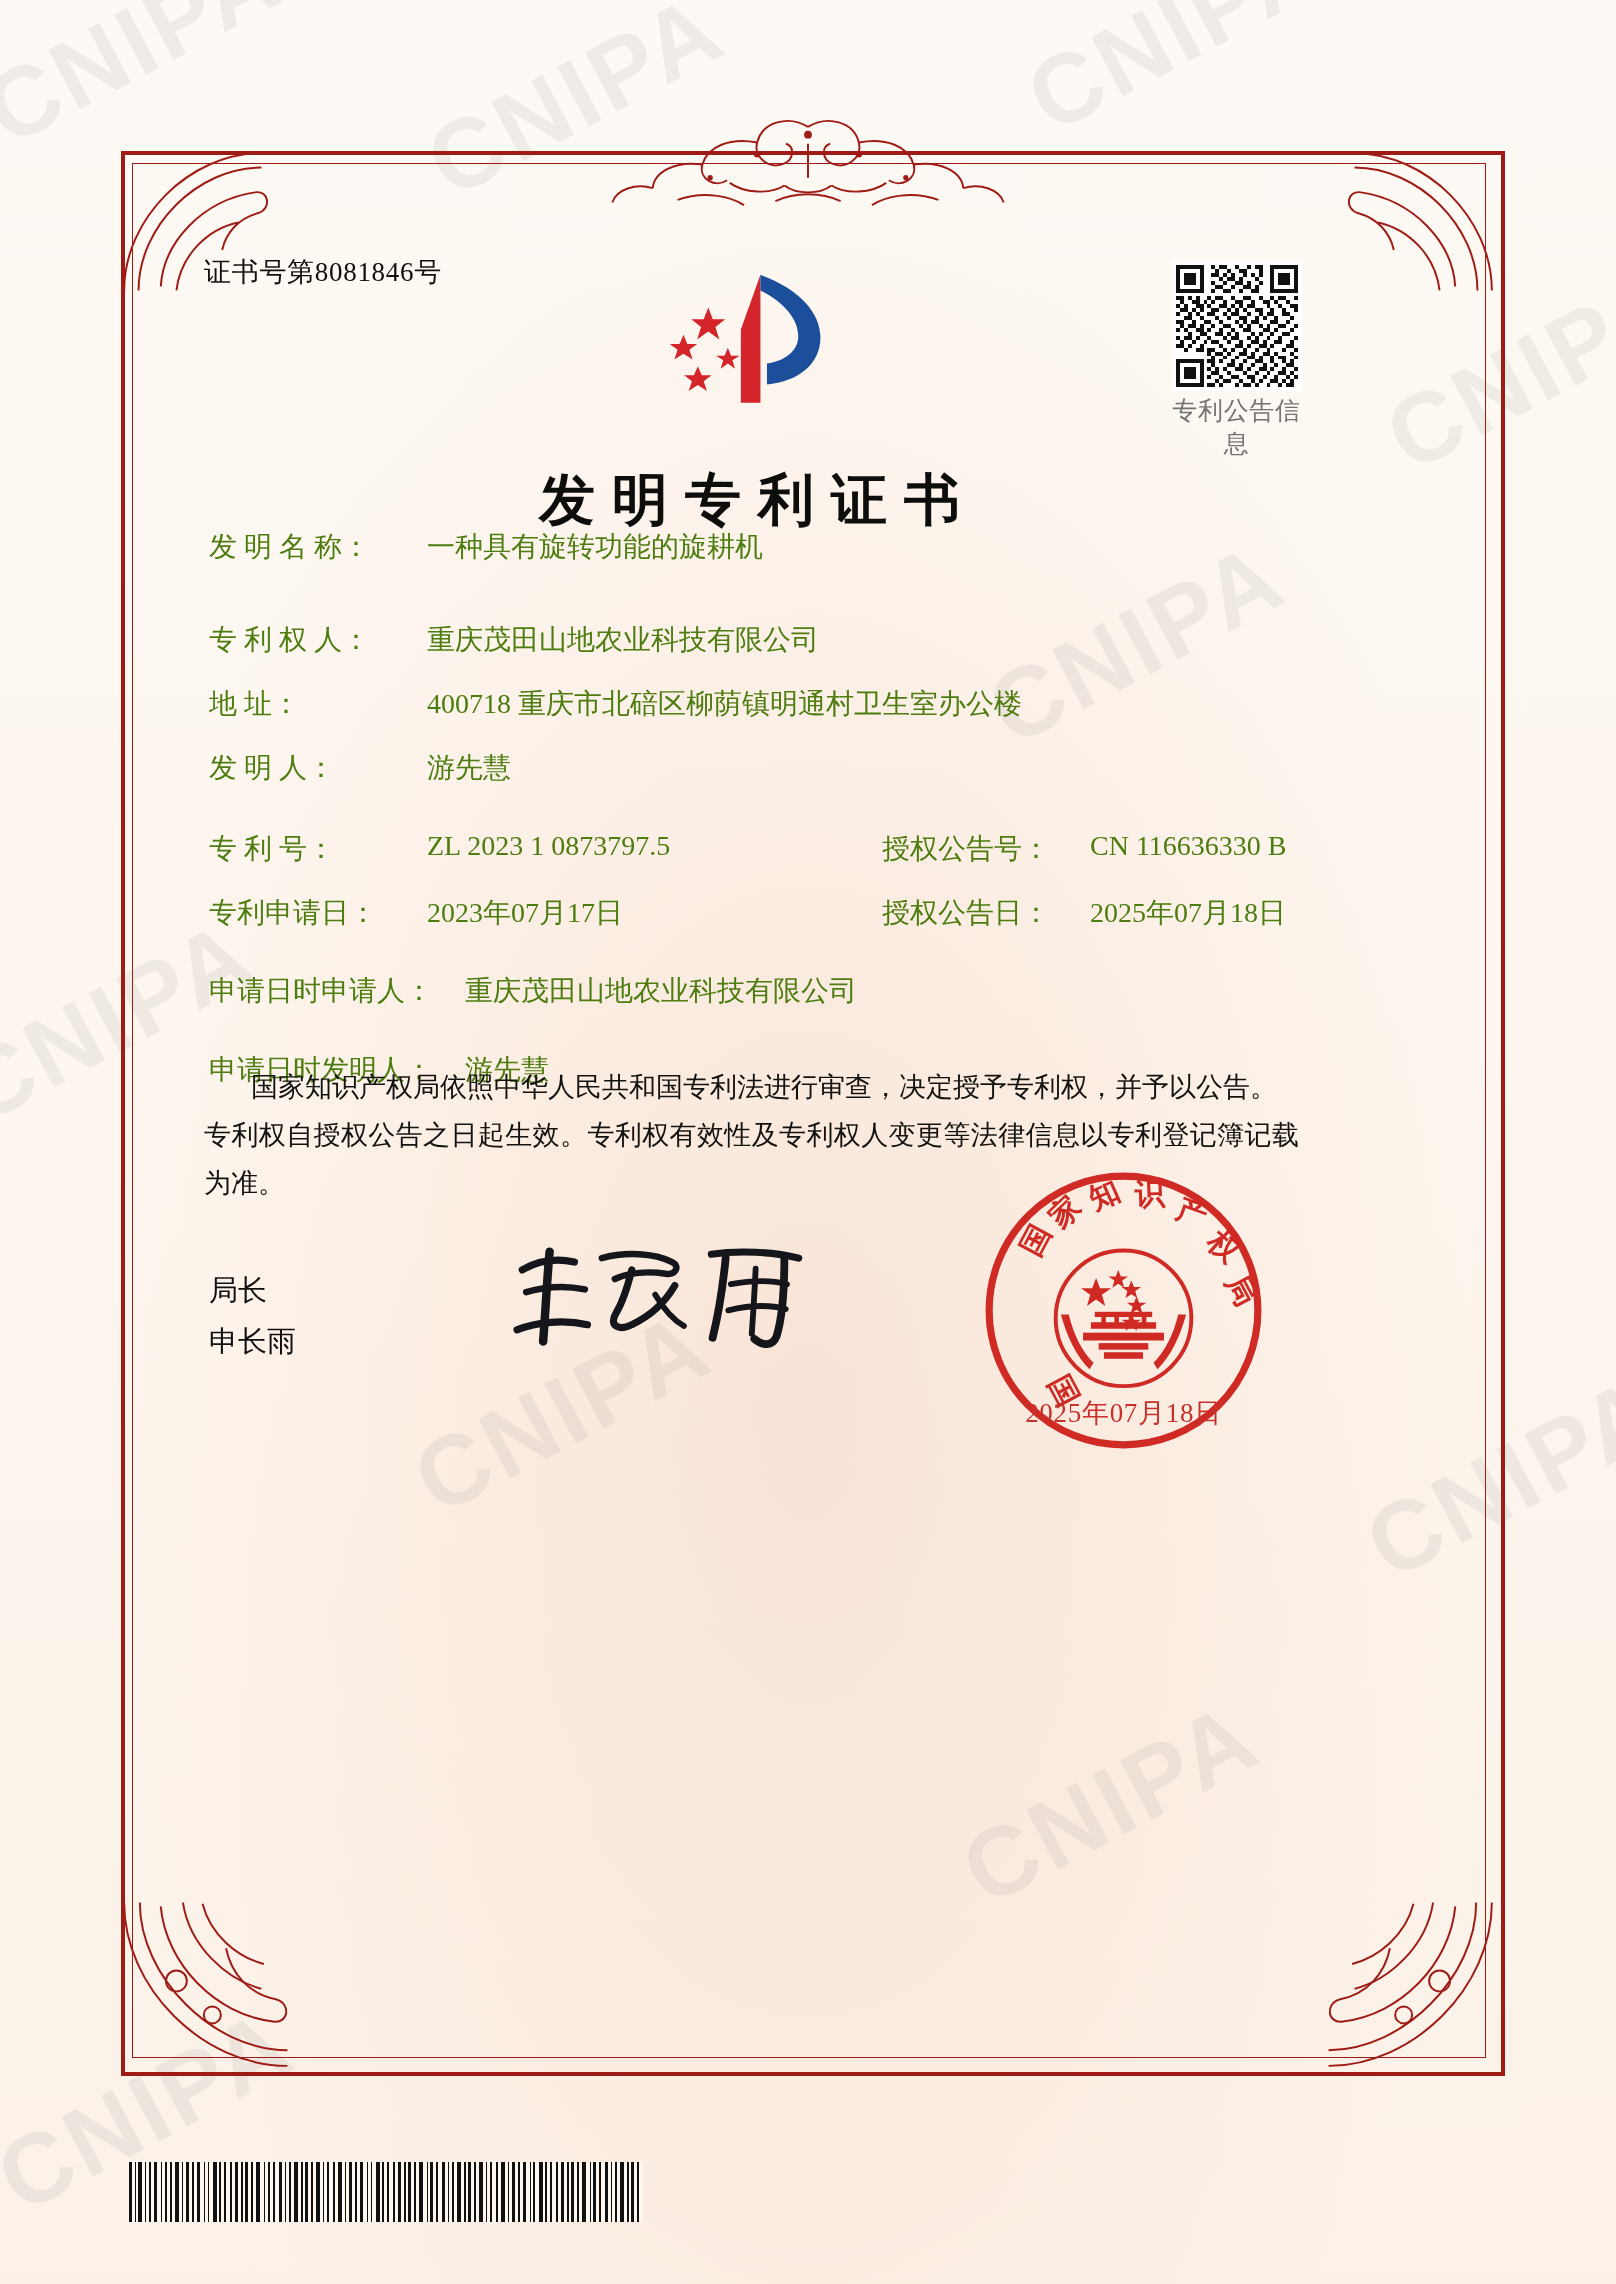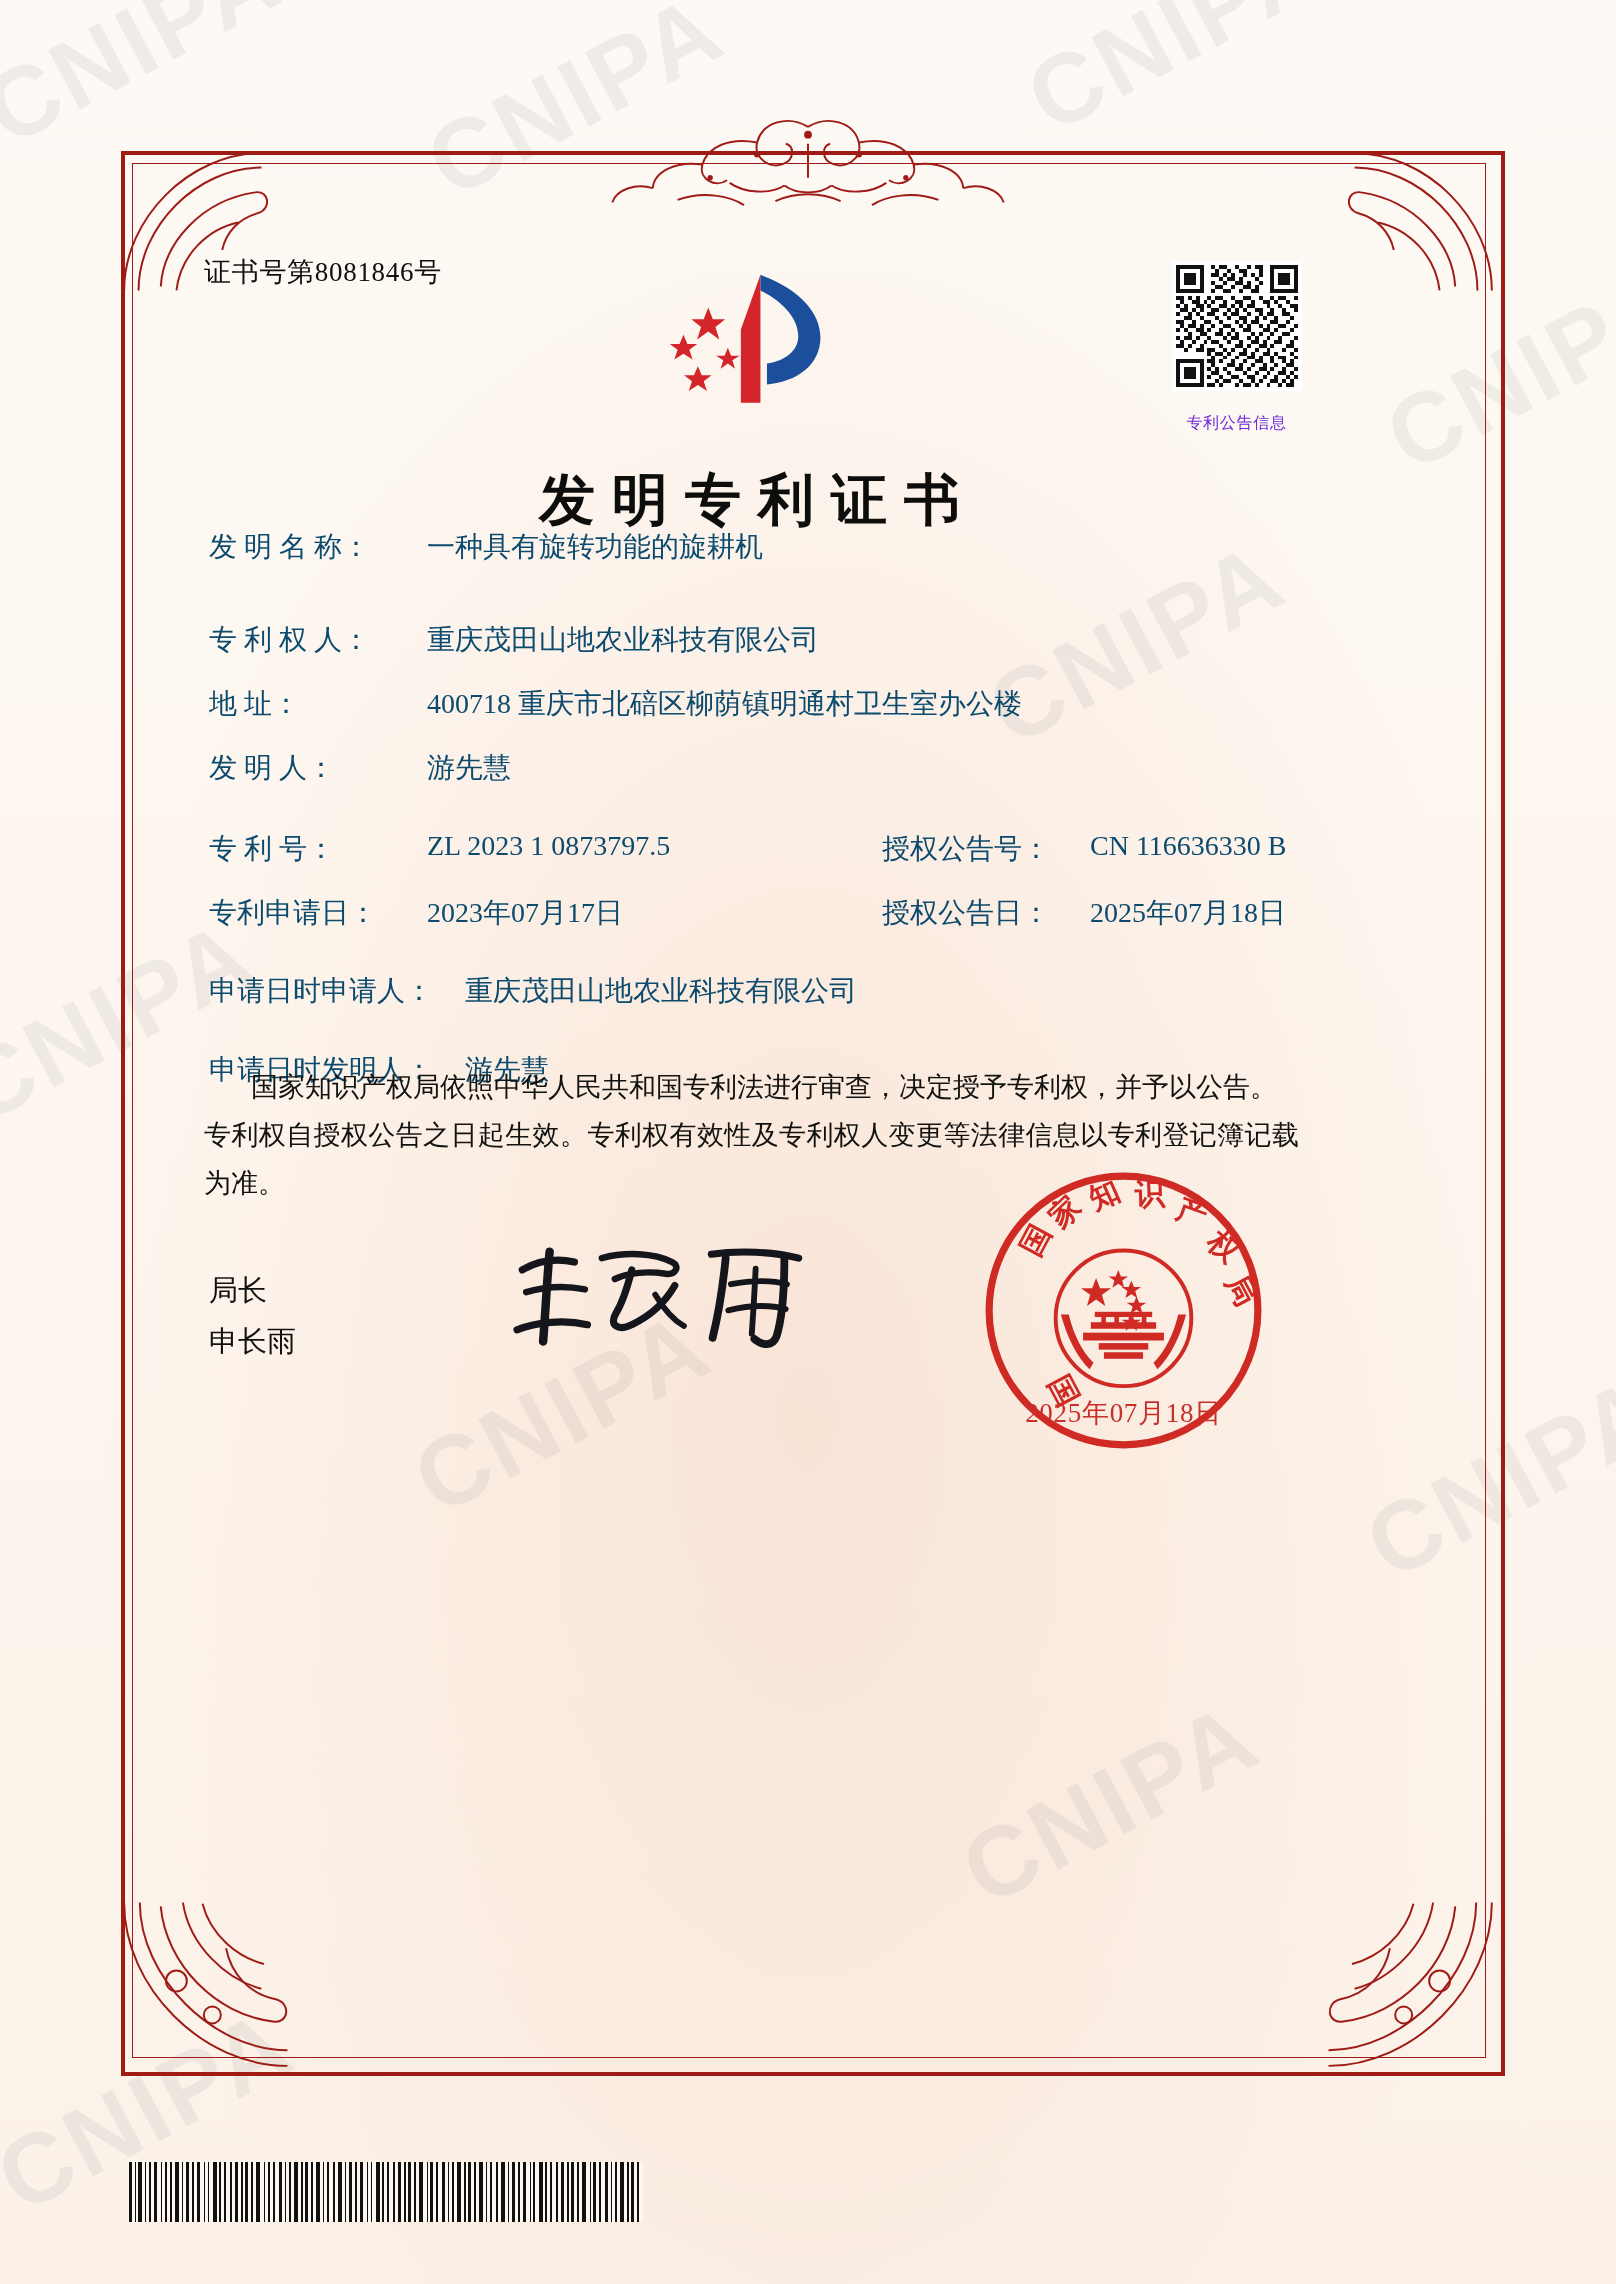--- a/index.html
+++ b/index.html
@@ -113,23 +113,23 @@
     width: 143px;
     text-align: center;
   }
   .qr-box {
     width: 130px;
     height: 130px;
     margin: 0 auto;
     background-color: #fff;
   }
   .qr-label {
-    margin-top: 20px;
-    font-size: 16px;
-    color: #6d28d9;
+    margin-top: 1px;
+    font-size: 25px;
+    color: #737373;
     letter-spacing: 0.7px;
   }
 
   .main-title {
     position: absolute;
     left: 0;
     right: 0;
     top: 260px;
     text-align: center;
     font-size: 56px;
@@ -145,21 +145,21 @@
     position: absolute;
     left: 0;
     right: 0;
     top: 365px;
   }
 
   .field-row {
     position: relative;
     height: 64px;
     font-size: 28px;
-    color: #0c4a6e;
+    color: #4d7c0f;
     white-space: nowrap;
   }
   .lbl {
     position: absolute;
     left: 77px;
     top: 0;
     width: 241px;
     display: inline-block;
   }
   .val {

